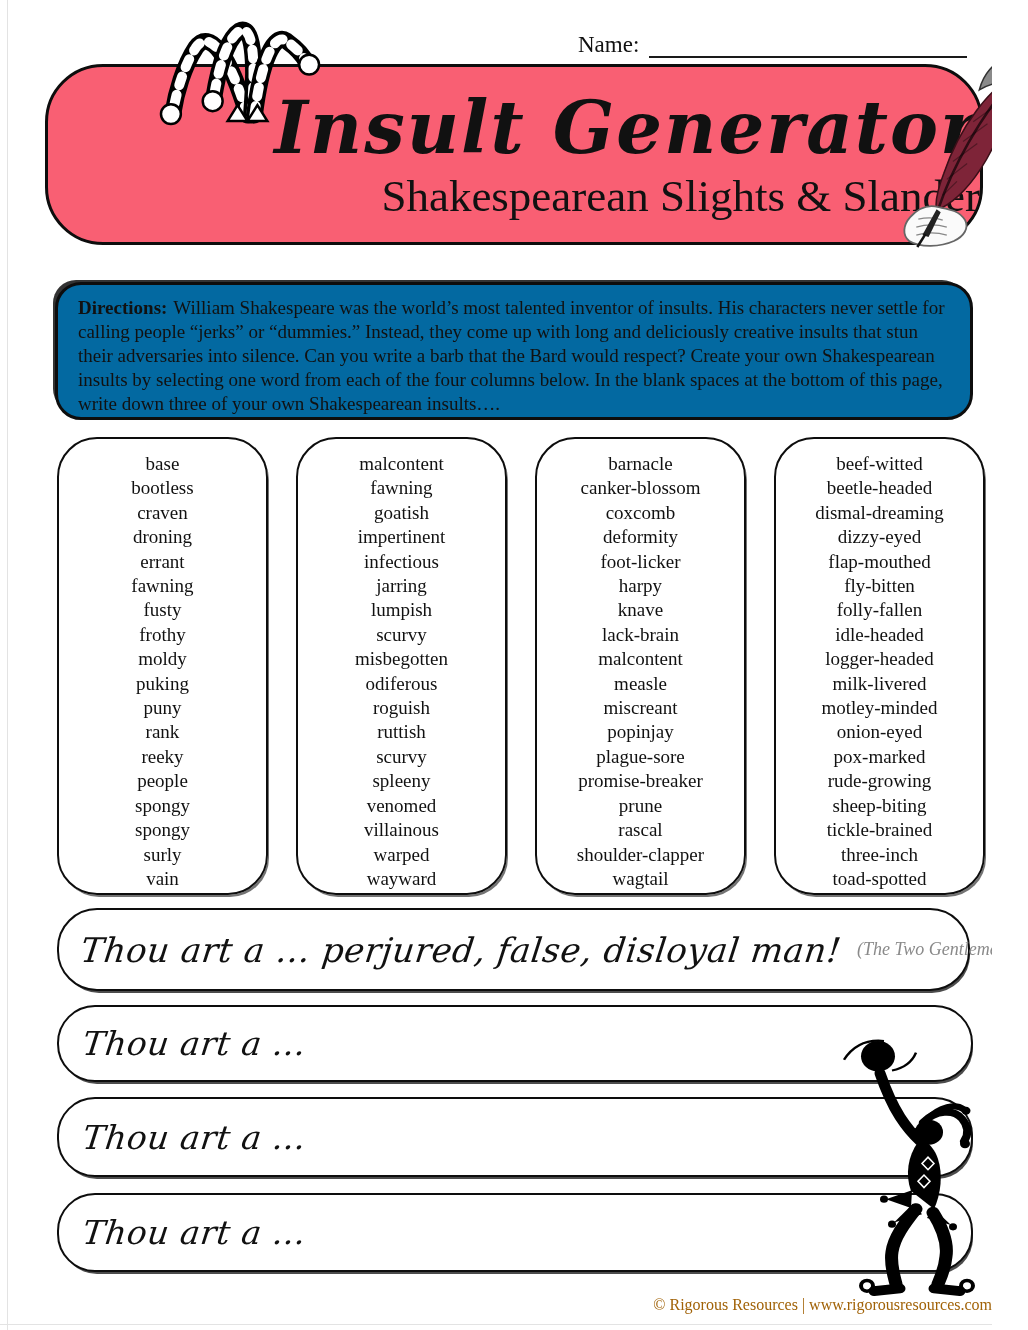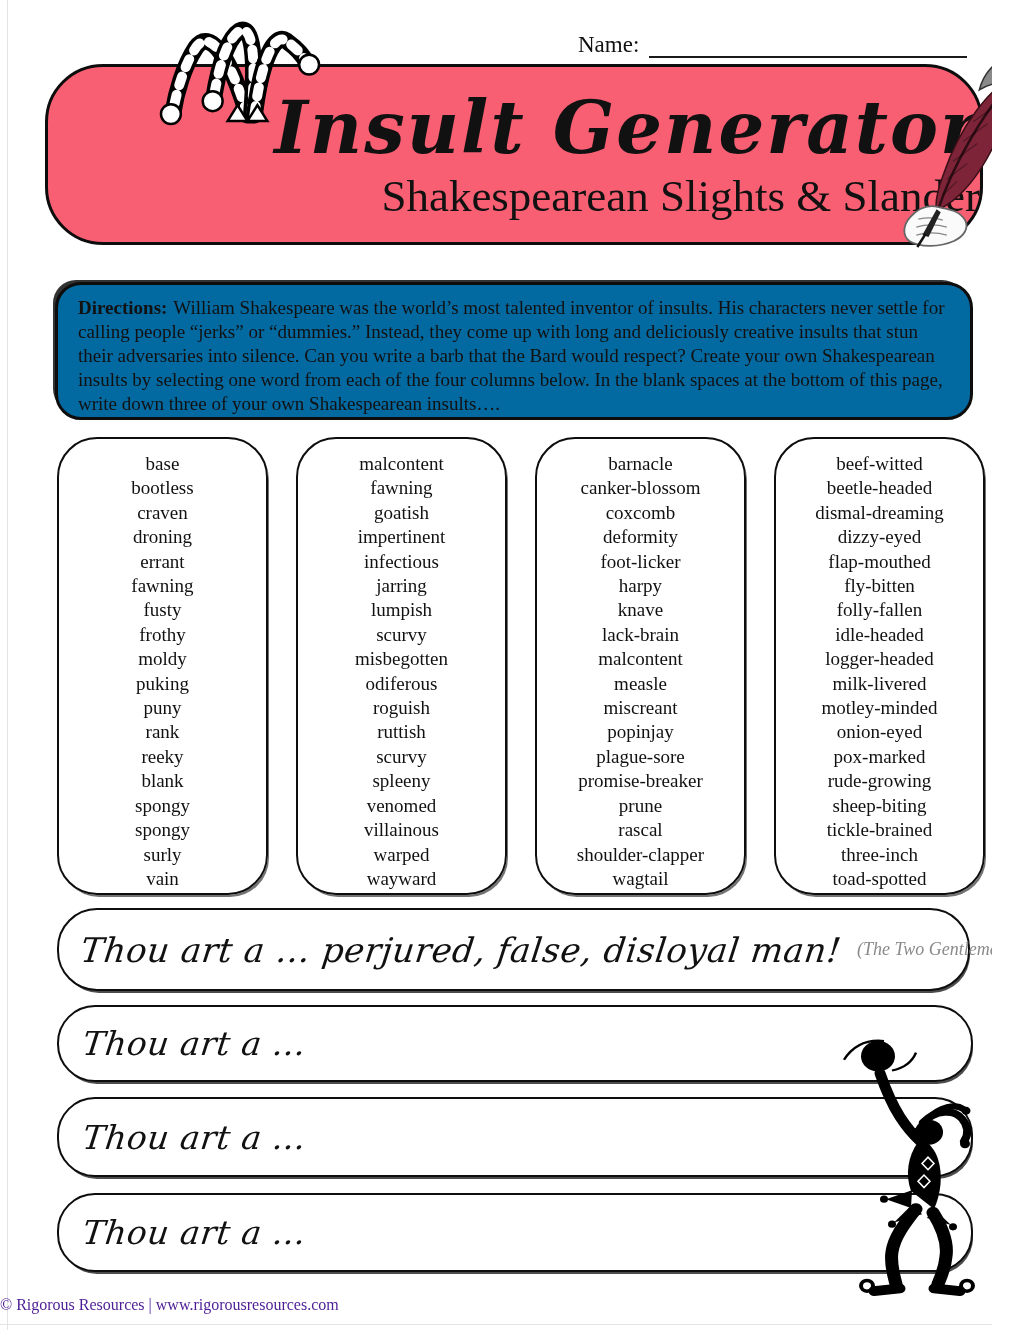--- a/index.html
+++ b/index.html
@@ -70,21 +70,21 @@
     box-shadow:2px 4px 0 -2px rgba(0,0,0,.7);
     display:flex;align-items:center;padding-left:24px;
   }
   .response-box .prompt{font-size:33px;}
   .response-box .write-area{flex:1;height:100%;}
   .rb1{top:1005px;height:77px;}
   .rb2{top:1097px;height:80px;}
   .rb3{top:1193px;height:79px;}
 
   
-  .footer{position:absolute;left:0;right:0;bottom:16px;text-align:left;font-size:16px;color:#4c1d95;}
+  .footer{position:absolute;left:0;right:0;bottom:16px;text-align:right;font-size:16px;color:#a16207;}
 
   
   .hat-icon{position:absolute;left:156px;top:14px;width:174px;height:114px;z-index:3;}
   .quill-icon{position:absolute;left:898px;top:56px;width:122px;height:194px;z-index:3;}
   .silhouette-icon{position:absolute;right:12px;top:1033px;width:150px;height:268px;z-index:6;}
   .hat-icon svg,.quill-icon svg,.silhouette-icon svg{width:100%;height:100%;display:block;}
 </style>
 </head>
 <body>
 
@@ -157,21 +157,21 @@
         <div class="word">droning</div>
         <div class="word">errant</div>
         <div class="word">fawning</div>
         <div class="word">fusty</div>
         <div class="word">frothy</div>
         <div class="word">moldy</div>
         <div class="word">puking</div>
         <div class="word">puny</div>
         <div class="word">rank</div>
         <div class="word">reeky</div>
-        <div class="word">blank</div>
+        <div class="word">people</div>
         <div class="word">spongy</div>
         <div class="word">spongy</div>
         <div class="word">surly</div>
         <div class="word">vain</div>
       </div>
     <div class="word-column">
         <div class="word">malcontent</div>
         <div class="word">fawning</div>
         <div class="word">goatish</div>
         <div class="word">impertinent</div>

